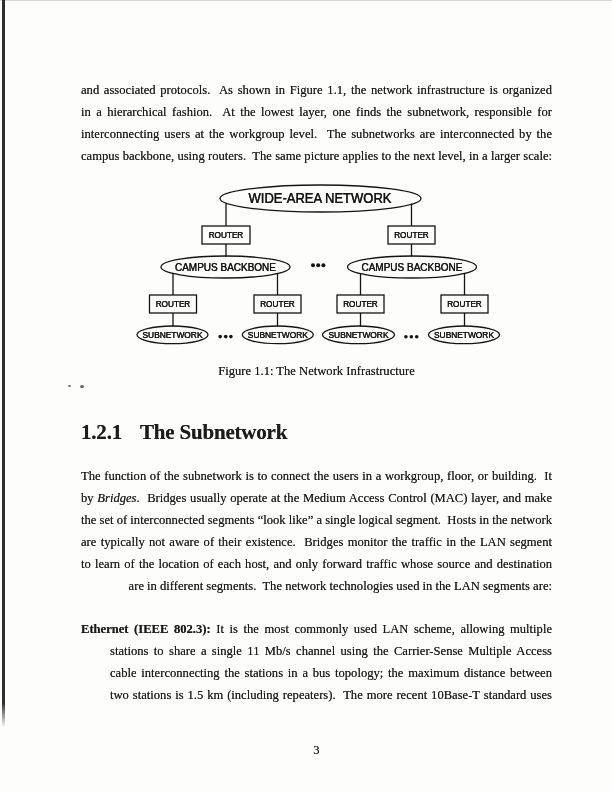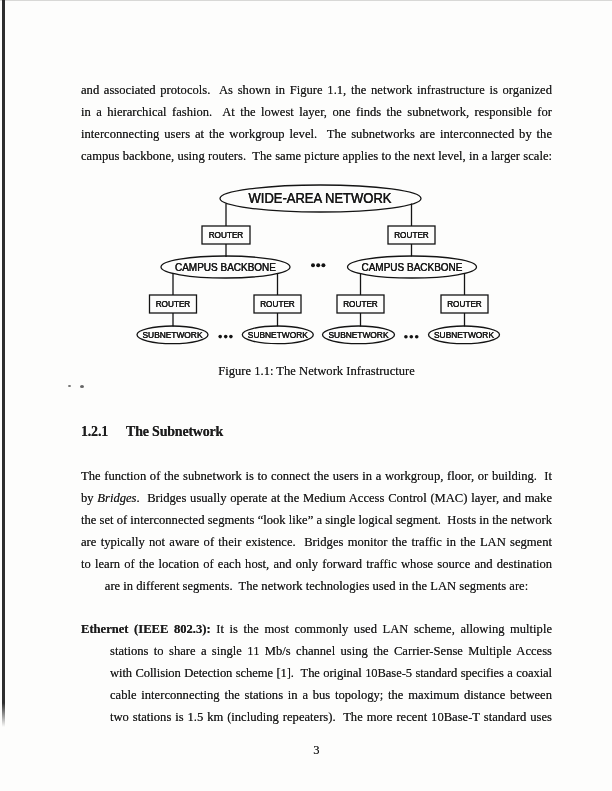--- a/index.html
+++ b/index.html
@@ -8,23 +8,23 @@
     background:#fdfdfc;
     font-family:"Liberation Serif", serif;
     color:#1c1c1c;
     text-shadow:0 0 0.55px rgba(20,20,20,0.75);
   }
   .edge{position:absolute;left:2px;top:0;width:2.6px;height:703px;background:#2e2e2e;}
   .edgetail{position:absolute;left:2px;top:703px;width:2.6px;height:24px;background:linear-gradient(#2e2e2e,rgba(46,46,46,0));}
   .topline{position:absolute;left:0;top:0;width:612px;height:1px;background:#d8d8d6;}
   .txt{position:absolute;left:81px;width:471px;font-size:12.6px;line-height:22px;}
   .jl{text-align:justify;text-align-last:justify;height:22px;white-space:normal;}
-  .ll{text-align:center;height:22px;}
+  .ll{text-align:right;height:22px;}
   .caption{position:absolute;left:81px;width:471px;text-align:center;font-size:12.6px;line-height:22px;}
-  .head{position:absolute;left:81px;font-family:"Liberation Serif",serif;font-weight:bold;font-size:14px;letter-spacing:-0.2px;line-height:22px;}
+  .head{position:absolute;left:81px;font-family:"Liberation Serif",serif;font-weight:bold;font-size:21px;letter-spacing:-0.2px;line-height:22px;}
   .pageno{position:absolute;left:81px;width:471px;text-align:center;font-size:12.6px;line-height:22px;}
   .mark{position:absolute;background:#555;border-radius:50%;}
   svg text{font-family:"Liberation Sans",sans-serif;fill:#141414;stroke:#141414;stroke-width:0.22;}
 </style>
 </head>
 <body>
 <div class="topline"></div>
 <div class="edge"></div>
 <div class="edgetail"></div>
 
@@ -103,18 +103,17 @@
   <div class="jl">by <i>Bridges</i>.&nbsp; Bridges usually operate at the Medium Access Control (MAC) layer, and make</div>
   <div class="jl">the set of interconnected segments “look like” a single logical segment.&nbsp; Hosts in the network</div>
   <div class="jl">are typically not aware of their existence.&nbsp; Bridges monitor the traffic in the LAN segment</div>
   <div class="jl">to learn of the location of each host, and only forward traffic whose source and destination</div>
   <div class="ll">are in different segments.&nbsp; The network technologies used in the LAN segments are:</div>
 </div>
 
 <div class="txt" style="top:618px;">
   <div class="jl"><b>Ethernet (IEEE 802.3):</b> It is the most commonly used LAN scheme, allowing multiple</div>
   <div class="jl" style="padding-left:29px;">stations to share a single 11 Mb/s channel using the Carrier-Sense Multiple Access</div>
-  <div class="jl" style="padding-left:29px;letter-spacing:-0.1px;">with Collision Detection scheme [1].&nbsp; The original 10Base-5 standard specifies a coaxial</div>
   <div class="jl" style="padding-left:29px;">cable interconnecting the stations in a bus topology; the maximum distance between</div>
   <div class="jl" style="padding-left:29px;">two stations is 1.5 km (including repeaters).&nbsp; The more recent 10Base-T standard uses</div>
 </div>
 
 <div class="pageno" style="top:739px;">3</div>
 
 </body></html>

